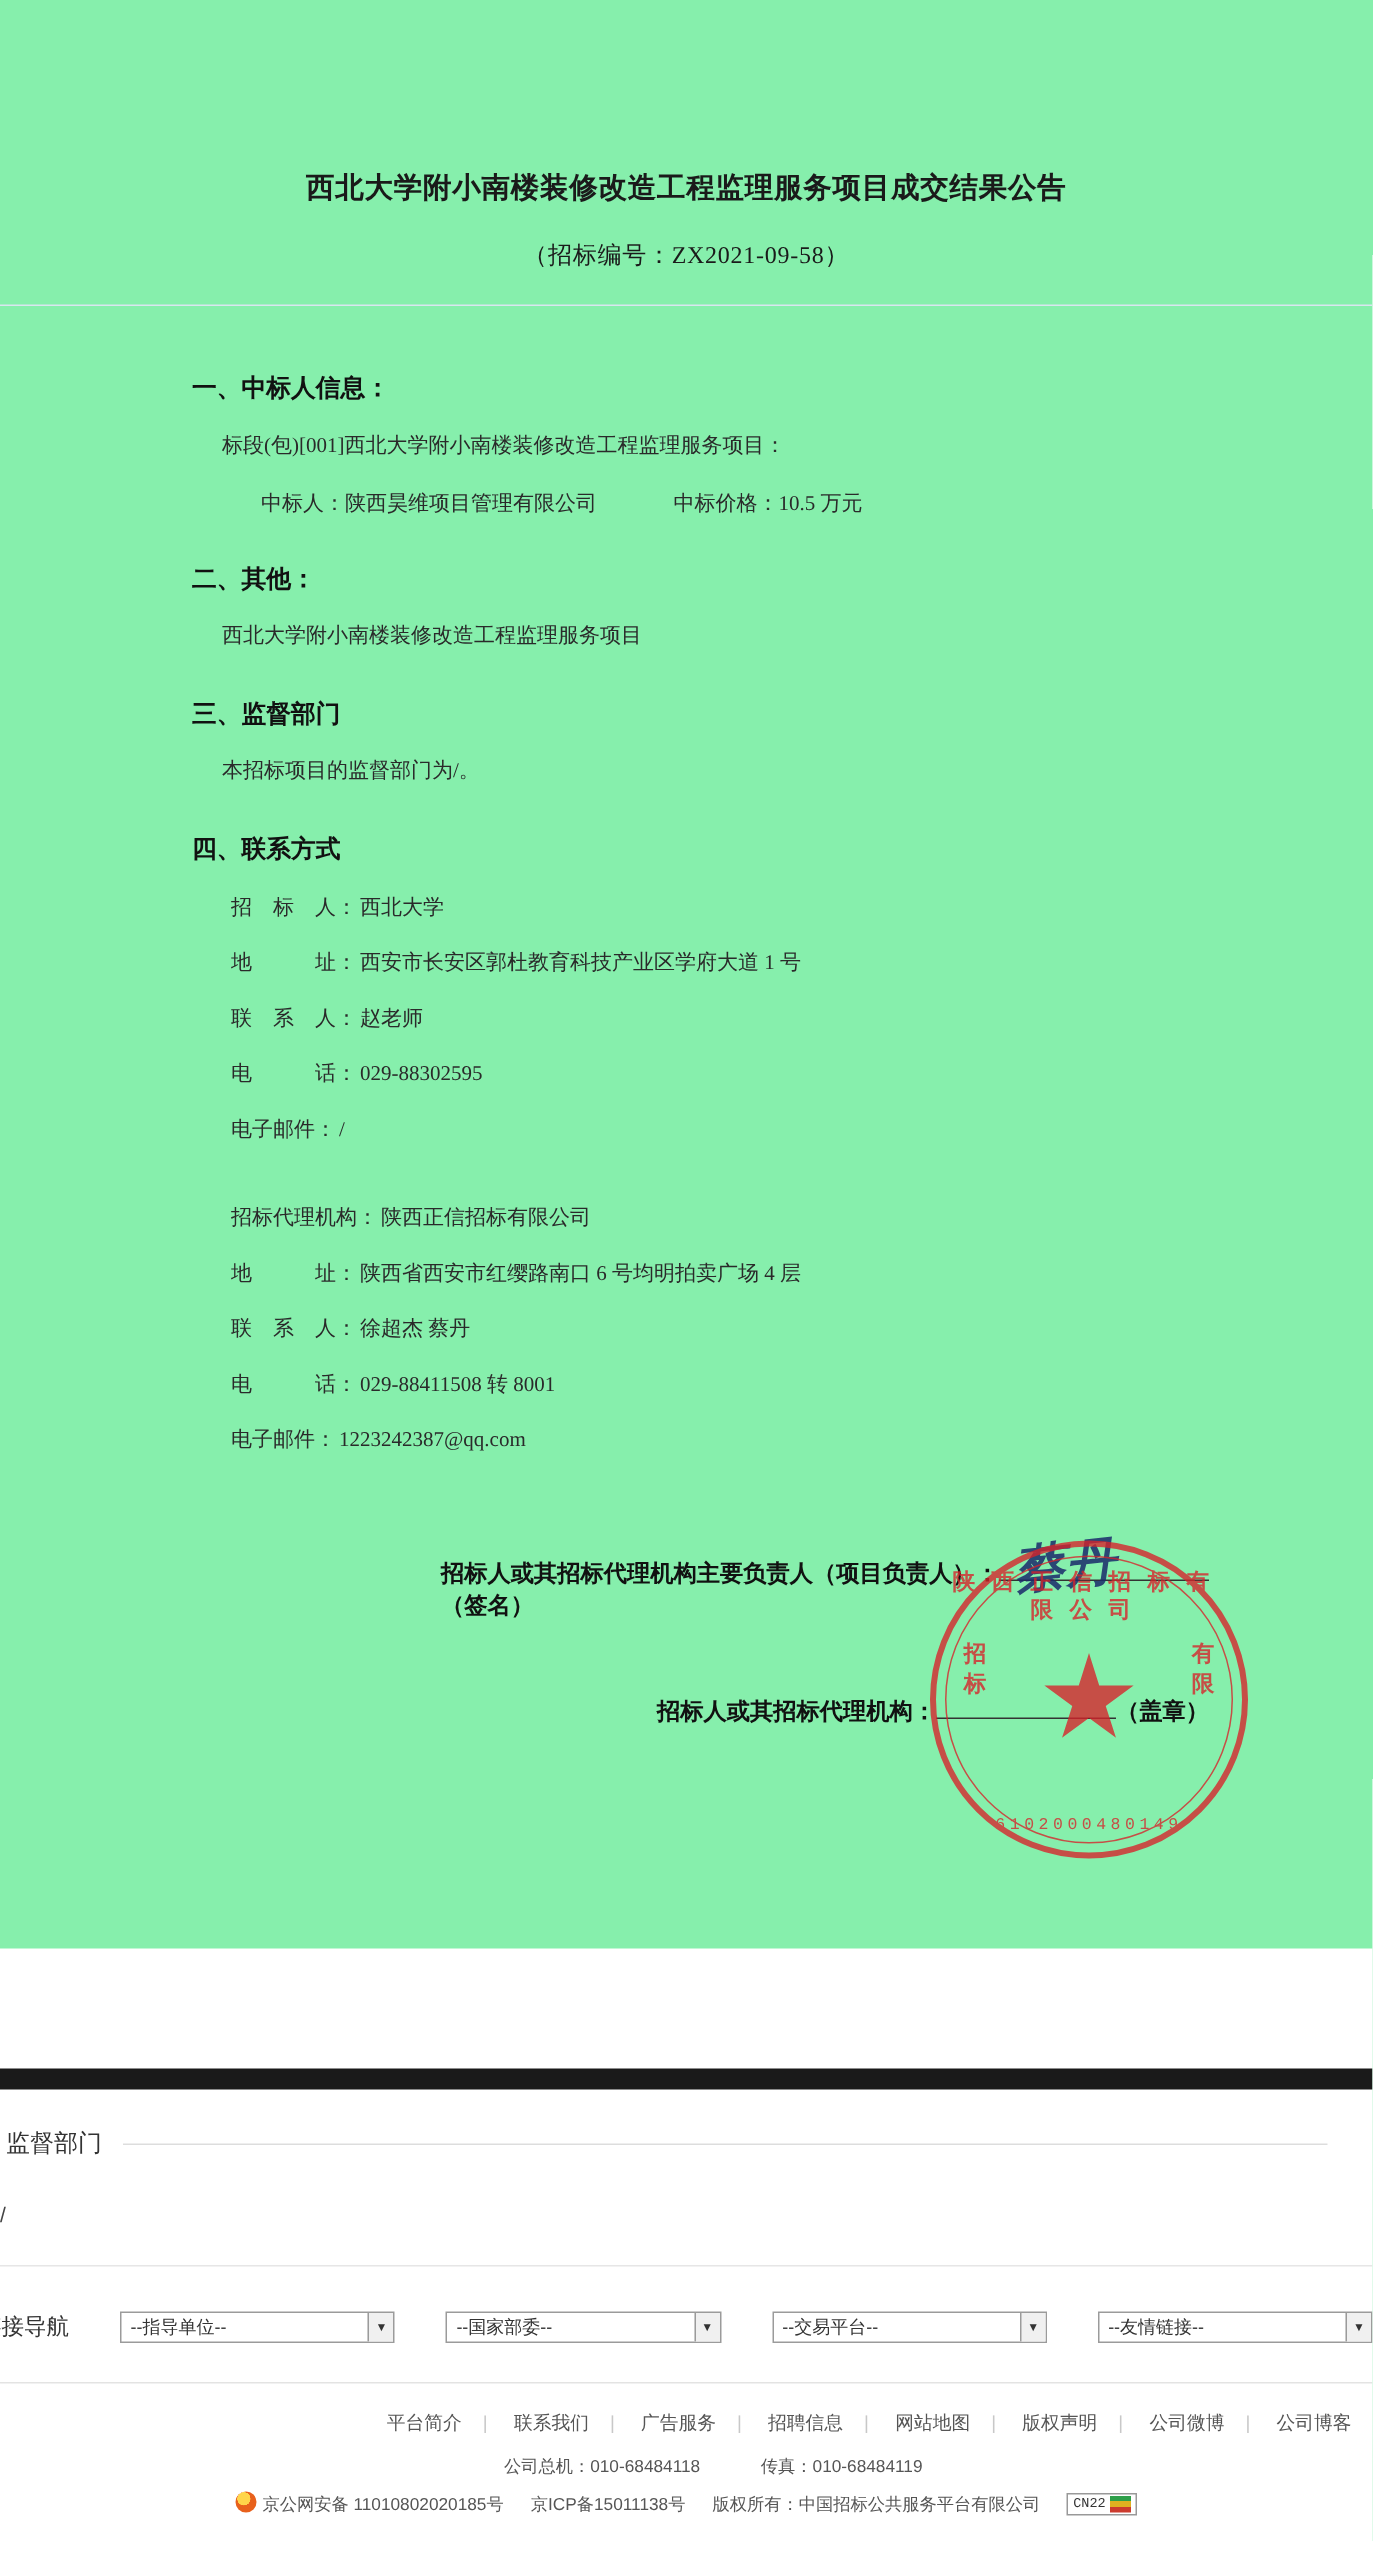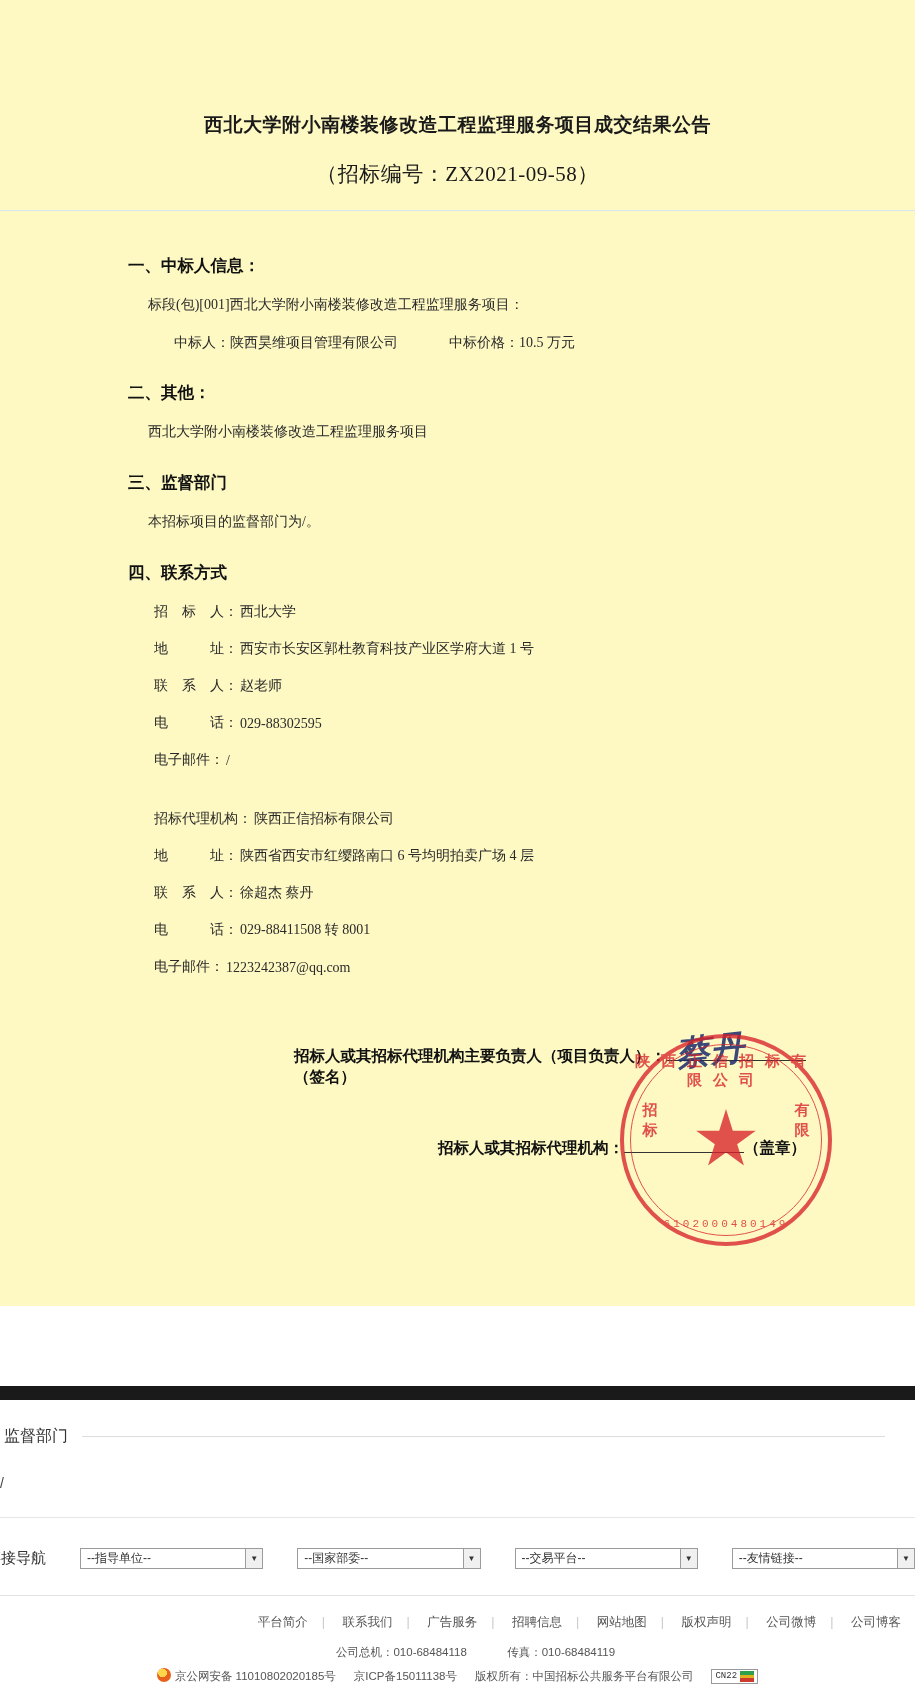--- a/index.html
+++ b/index.html
@@ -14,36 +14,36 @@
     min-height: 1704px;
     position: relative;
     color: #222;
   }
 
   
   .doc {
     width: 915px;
     padding: 0;
     position: relative;
-    background: #fef9c3;
+    background: #86efac;
   }
 
   .doc-title {
     text-align: center;
     font-family: "Liberation Serif", serif;
     font-size: 19px;
     font-weight: bold;
     color: #1a1a1a;
     padding-top: 112px;
     letter-spacing: 0.5px;
   }
   .doc-subtitle {
     text-align: center;
     font-family: "Liberation Serif", serif;
-    font-size: 21px;
+    font-size: 16px;
     color: #1a1a1a;
     margin-top: 22px;
     letter-spacing: 0.5px;
   }
   .title-rule {
     margin-top: 22px;
     border-top: 1px solid #d9e6ef;
     width: 915px;
   }
 

